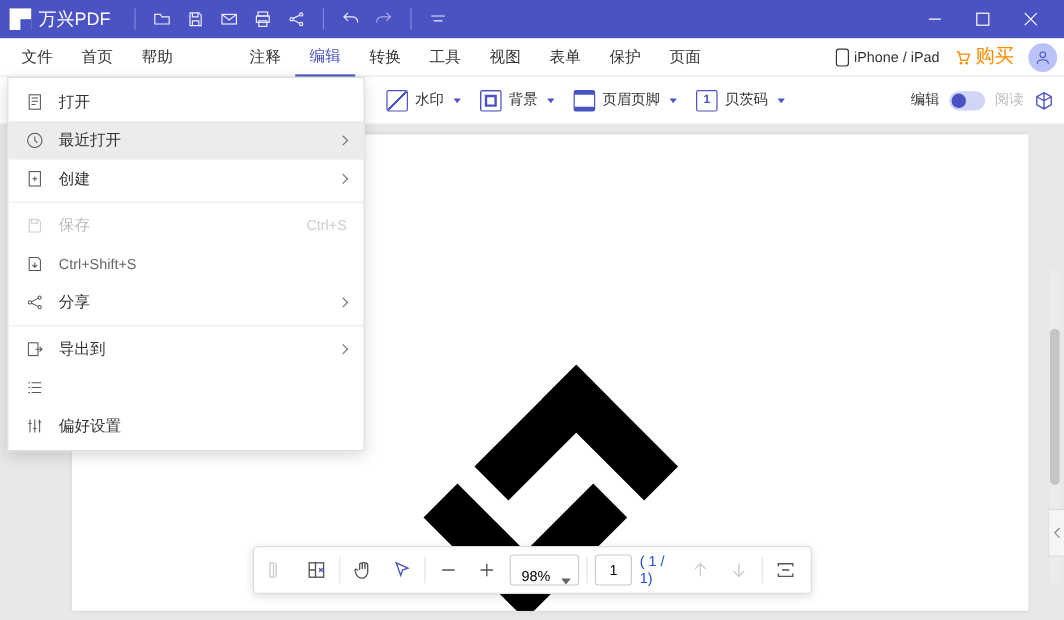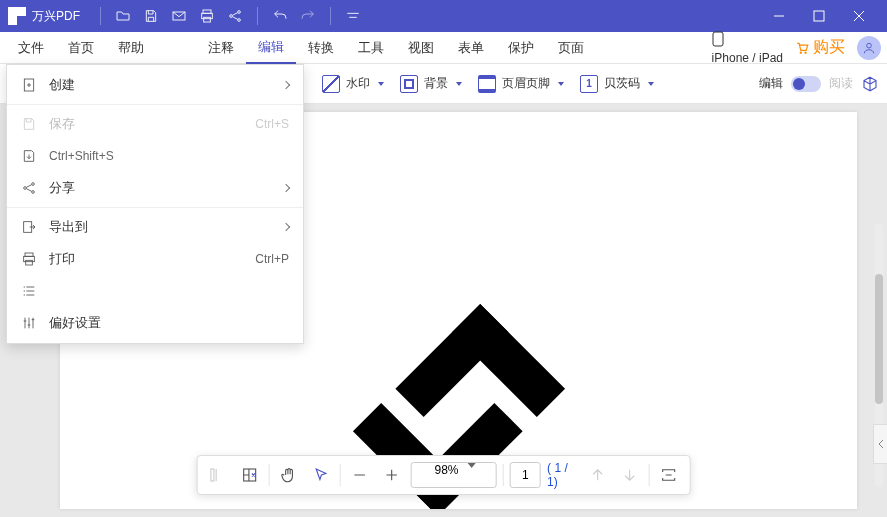--- a/index.html
+++ b/index.html
@@ -1,35 +1,35 @@
 <!DOCTYPE html>
 <html><head>
 <meta charset="utf-8">
 <style>
   * { box-sizing: border-box; margin: 0; padding: 0; font-family: "Microsoft YaHei", sans-serif; }
   body { width: 887px; height: 517px; overflow: hidden; background: #f0f0f0; position: relative; }
 
   
-  .titlebar { height: 32px; background: #4a52c4; display: flex; align-items: center; color: #fff; font-size: 12px; padding: 11px 8px; }
+  .titlebar { height: 32px; background: #4a52c4; display: flex; align-items: center; color: #fff; font-size: 15px; padding: 11px 8px; }
   .titlebar .logo { width: 18px; height: 18px; background: #fff; margin-right: 6px; position: relative; }
   .titlebar .logo::after { content:""; position:absolute; right:0; bottom:0; width:9px; height:9px; background:#4a52c4; }
   .titlebar .name { margin-right: 12px; }
   .titlebar .divider { width:1px; height:18px; background: rgba(255,255,255,.3); margin: 0 8px; }
   .titlebar .tbtn { width: 28px; height: 28px; display:flex; align-items:center; justify-content:center; opacity:.9; }
   .titlebar .tbtn svg { width:16px; height:16px; stroke:#fff; fill:none; stroke-width:1.5; }
   .titlebar .spacer { flex:1; }
   .winbtn { width:40px; height:32px; display:flex; align-items:center; justify-content:center; }
   .winbtn svg { width:12px; height:12px; stroke:#fff; fill:none; stroke-width:1; }
 
   
   .menubar { height: 32px; background:#fff; display:flex; align-items:center; font-size:13px; color:#333; padding: 0 6px; border-bottom:1px solid #e5e5e5; }
   .menu-item { padding: 6px 12px; cursor:pointer; }
   .menu-item.active { color:#4a52c4; border-bottom:2px solid #4a52c4; }
   .menu-right { margin-left:auto; display:flex; align-items:center; gap:12px; }
-  .menu-right .iphone { color:#333; display:flex; gap:4px; font-size:12px;flex-direction:column; }
+  .menu-right .iphone { color:#333; display:flex; align-items:center; gap:4px; font-size:12px; }
   .buy { color:#ff8a00; display:flex; align-items:center; gap:4px; font-size:16px; }
   .avatar { width:24px; height:24px; border-radius:50%; background:#b9c3f7; display:flex; align-items:center; justify-content:center; }
   .avatar svg { width:14px; height:14px; stroke:#4a52c4; fill:none; stroke-width:1.5; }
 
   
   .toolbar { height:40px; background:#fff; display:flex; align-items:center; padding: 0 8px; font-size:12px; color:#333; gap:4px; border-bottom:1px solid #e5e5e5; }
   .tool { display:flex; align-items:center; gap:6px; padding:4px 6px; }
   .tool .ico { width:18px; height:18px; border:1.5px solid #4a52c4; border-radius:2px; }
   .tool .dd { width:0; height:0; border-left:3px solid transparent; border-right:3px solid transparent; border-top:4px solid #4a52c4; margin-left:2px;}
   .toolbar .right { margin-left:auto; display:flex; align-items:center; gap:8px; }
@@ -57,21 +57,21 @@
   .dd-item .label { flex:1; }
   .dd-item .shortcut { font-size:12px; color:#666; }
   .dd-item .chev { width:6px; height:6px; border-right:1.5px solid #777; border-top:1.5px solid #777; transform:rotate(45deg); }
   .dd-sep { height:1px; background:#eee; margin:3px 0; }
 
   
   .bottombar { position:absolute; left:50%; bottom:22px; transform:translateX(-50%); display:flex; align-items:center; background:#fff; border:1px solid #ddd; border-radius:4px; height:40px; padding: 0 8px; gap:6px; box-shadow:0 2px 8px rgba(0,0,0,.12); font-size:12px; z-index:20; }
   .bb { width:28px; height:28px; display:flex; align-items:center; justify-content:center; }
   .bb svg { width:18px; height:18px; stroke:#555; fill:none; stroke-width:1.5; }
   .bb.dis svg { stroke:#ccc; }
-  .zoom-box { display:flex; align-items:flex-start; border:1px solid #ccc; border-radius:3px; height:26px; padding:0 20px; gap:6px; }
+  .zoom-box { display:flex; align-items:flex-end; border:1px solid #ccc; border-radius:3px; height:26px; padding:0 6px; gap:6px; }
   .zoom-box .zv { min-width:30px; text-align:center; }
   .zoom-box .zchev { width:0; height:0; border-left:4px solid transparent; border-right:4px solid transparent; border-top:5px solid #666; }
   .page-box { border:1px solid #ccc; border-radius:3px; height:26px; width:34px; display:flex; align-items:center; justify-content:center; }
   .vdiv { width:1px; height:22px; background:#e3e3e3; }
   .pagecount { color:#1d4ed8; }
 </style>
 </head>
 <body>
 
 <div class="titlebar">
@@ -228,20 +228,35 @@
       <svg width="6" height="10" viewBox="0 0 6 10" style="stroke:#888;fill:none">
         <path d="M5 1L1 5l4 4"></path>
       </svg>
     </div>
 </div>
 
 <div class="dropdown">
   <div class="dd-item">
     <div class="ico"><svg viewBox="0 0 24 24">
           <rect x="5" y="3" width="14" height="18"></rect>
+          <path d="M8 7h8M8 11h8M8 15h5"></path>
+        </svg></div>
+    <div class="label">打开</div>
+  </div>
+  <div class="dd-item highlight">
+    <div class="ico"><svg viewBox="0 0 24 24">
+          <circle cx="12" cy="12" r="9"></circle>
+          <path d="M12 7v5l3 3"></path>
+        </svg></div>
+    <div class="label">最近打开</div>
+    <div class="chev"></div>
+  </div>
+  <div class="dd-item">
+    <div class="ico"><svg viewBox="0 0 24 24">
+          <rect x="5" y="3" width="14" height="18"></rect>
           <path d="M12 9v6M9 12h6"></path>
         </svg></div>
     <div class="label">创建</div>
     <div class="chev"></div>
   </div>
   <div class="dd-sep"></div>
   <div class="dd-item disabled">
     <div class="ico"><svg viewBox="0 0 24 24">
           <path d="M5 4h11l3 3v13H5z M8 4v5h7V4"></path>
         </svg></div>
@@ -269,29 +284,20 @@
   <div class="dd-item">
     <div class="ico"><svg viewBox="0 0 24 24">
           <rect x="4" y="4" width="12" height="16"></rect>
           <path d="M13 12h8m-3-3l3 3-3 3"></path>
         </svg></div>
     <div class="label">导出到</div>
     <div class="chev"></div>
   </div>
   <div class="dd-item">
     <div class="ico"><svg viewBox="0 0 24 24">
-          <rect x="6" y="3" width="12" height="5"></rect>
-          <rect x="4" y="8" width="16" height="8"></rect>
-          <rect x="7" y="14" width="10" height="7"></rect>
-        </svg></div>
-    <div class="label">打印</div>
-    <div class="shortcut">Ctrl+P</div>
-  </div>
-  <div class="dd-item">
-    <div class="ico"><svg viewBox="0 0 24 24">
           <path d="M4 6h2M8 6h12M4 12h2M8 12h12M4 18h2M8 18h12"></path>
         </svg></div>
   </div>
   <div class="dd-item">
     <div class="ico"><svg viewBox="0 0 24 24">
           <path d="M6 4v16M12 4v16M18 4v16M4 9h4M10 15h4M16 7h4"></path>
         </svg></div>
     <div class="label">偏好设置</div>
   </div>
 </div>

